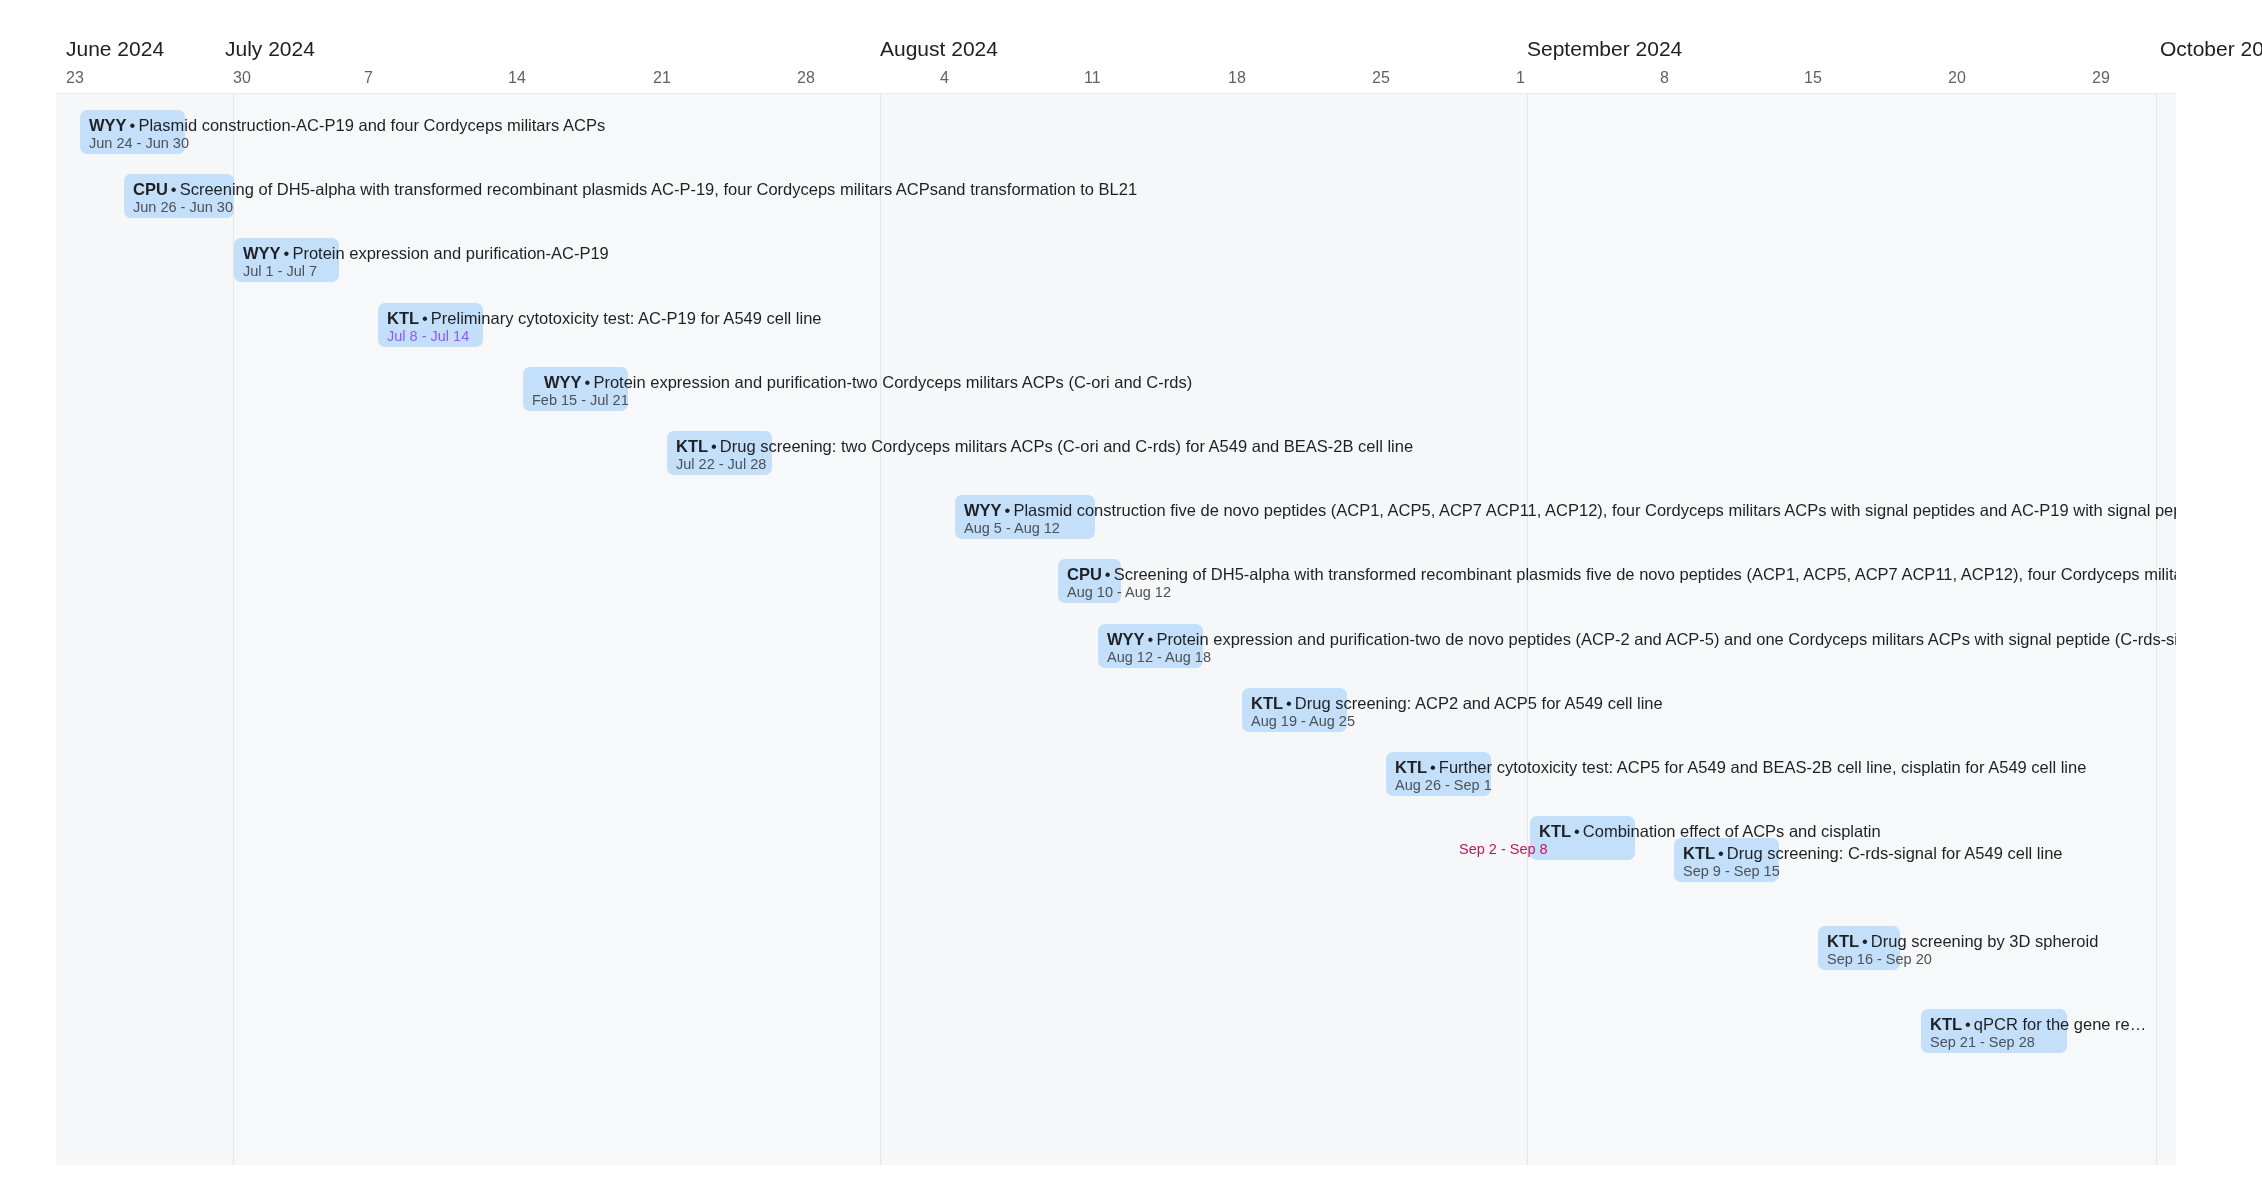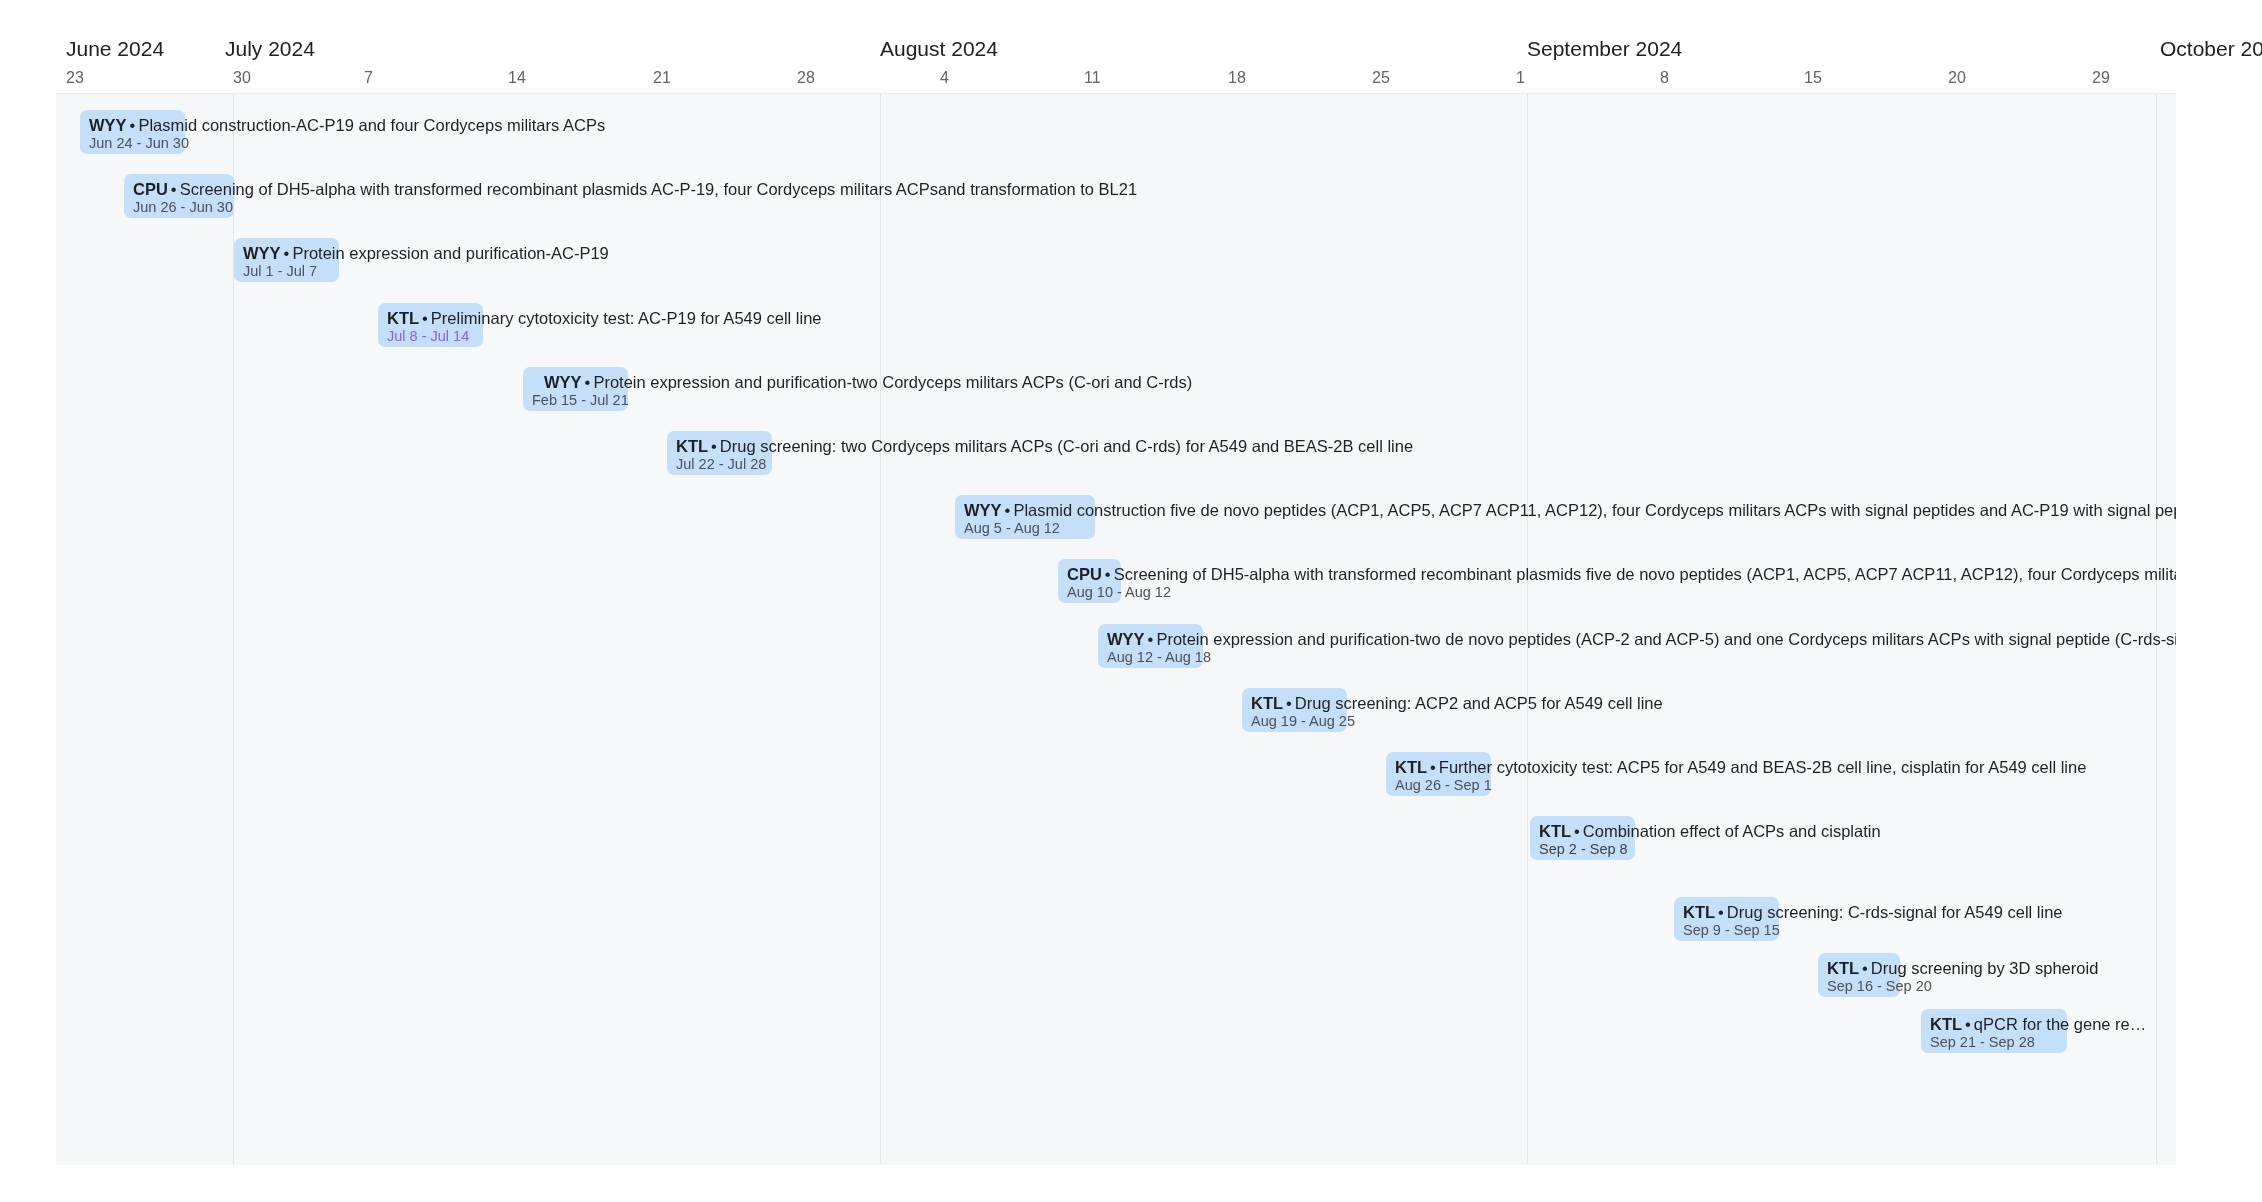--- a/index.html
+++ b/index.html
@@ -220,28 +220,28 @@
         <div class="task-dates" style="left: 1195px; color: rgb(77, 81, 86);">Aug 19 - Aug 25</div>
       </div>
       <div class="task-row" style="top: 658px; left: 0px; right: 0px;">
         <div class="task-bar" style="left: 1330px; width: 105px; background: rgb(195, 223, 250);"></div>
         <div class="task-text" style="left: 1339px; color: rgb(31, 32, 35);"><span class="task-owner">KTL</span><span class="task-sep">•</span><span>Further cytotoxicity test: ACP5 for A549 and BEAS-2B cell line, cisplatin for A549 cell line</span></div>
         <div class="task-dates" style="left: 1339px; color: rgb(77, 81, 86);">Aug 26 - Sep 1</div>
       </div>
       <div class="task-row" style="top: 722.2px; left: 0px; right: 0px;">
         <div class="task-bar" style="left: 1474px; width: 105px; background: rgb(195, 223, 250);"></div>
         <div class="task-text" style="left: 1483px; color: rgb(31, 32, 35);"><span class="task-owner">KTL</span><span class="task-sep">•</span><span>Combination effect of ACPs and cisplatin</span></div>
-        <div class="task-dates" style="left: 1483px; color: #404040; text-align: right;">Sep 2 - Sep 8</div>
-      </div>
-      <div class="task-row" style="top: 803px; left: 0px; right: 0px; text-align: center;">
+        <div class="task-dates" style="left: 1403px; color: #be185d; text-align: right;">Sep 2 - Sep 8</div>
+      </div>
+      <div class="task-row" style="top: 744px; left: 0px; right: 0px; text-align: center;">
         <div class="task-bar" style="left: 1618px; width: 105px; background: rgb(195, 223, 250);"></div>
         <div class="task-text" style="left: 1627px; color: rgb(31, 32, 35);"><span class="task-owner">KTL</span><span class="task-sep">•</span><span>Drug screening: C-rds-signal for A549 cell line</span></div>
         <div class="task-dates" style="left: 1627px; color: rgb(77, 81, 86);">Sep 9 - Sep 15</div>
       </div>
-      <div class="task-row" style="top: 859px; left: 0px; right: 0px;">
+      <div class="task-row" style="top: 832px; left: 0px; right: 0px;">
         <div class="task-bar" style="left: 1762px; width: 82px; background: rgb(195, 223, 250);"></div>
         <div class="task-text" style="left: 1771px; color: rgb(31, 32, 35);"><span class="task-owner">KTL</span><span class="task-sep">•</span><span>Drug screening by 3D spheroid</span></div>
         <div class="task-dates" style="left: 1771px; color: rgb(77, 81, 86);">Sep 16 - Sep 20</div>
       </div>
       <div class="task-row" style="top: 914.8px; left: 0px; right: 0px;">
         <div class="task-bar" style="left: 1865px; width: 146px; background: rgb(195, 223, 250);"></div>
         <div class="task-text" style="left: 1874px; color: rgb(31, 32, 35);"><span class="task-owner">KTL</span><span class="task-sep">•</span><span>qPCR for the gene re…</span></div>
         <div class="task-dates" style="left: 1874px; color: rgb(77, 81, 86);">Sep 21 - Sep 28</div>
       </div>
     </div>

